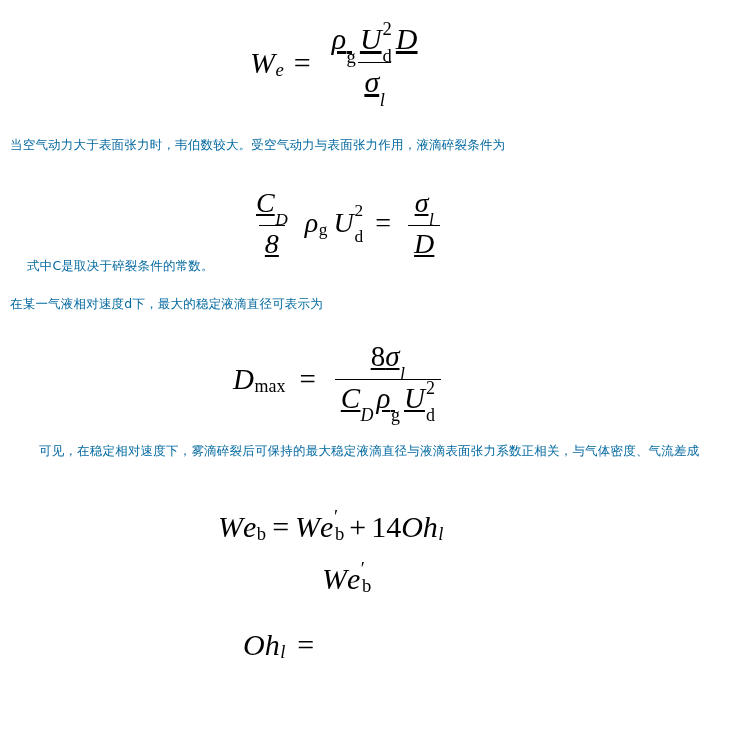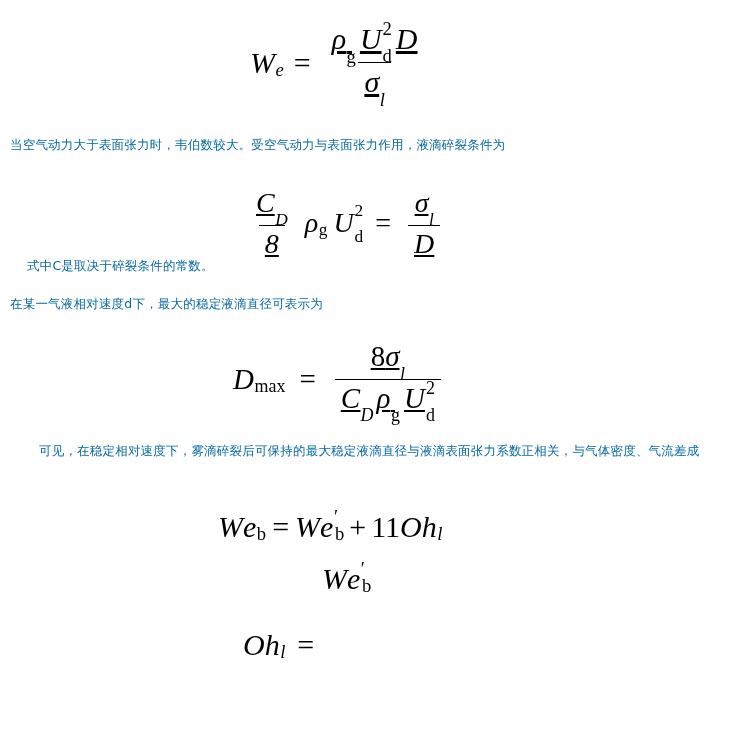--- a/index.html
+++ b/index.html
@@ -193,21 +193,21 @@
     <span class="math">
       <span class="it">W</span>
         <span class="it">e</span>
         <span class="sub">b</span>
       <span class="up" style="margin:0 6px;">=</span>
       <span class="it">W</span>
         <span class="it">e</span>
         <span class="sup" style="top:-0.55em;">′</span>
         <span class="sub" style="margin-left:-3px;">b</span>
       <span class="up" style="margin:0 5px;">+</span>
-      <span class="up">11</span>
+      <span class="up">14</span>
         <span class="it">O</span>
         <span class="it">h</span>
         <span class="sub it">l</span>
     </span>
   </div>
 
   <div class="eq" style="left:322px; top:562px; font-size:30px;">
     <span class="math">
       <span class="it">W</span>
         <span class="it">e</span>

